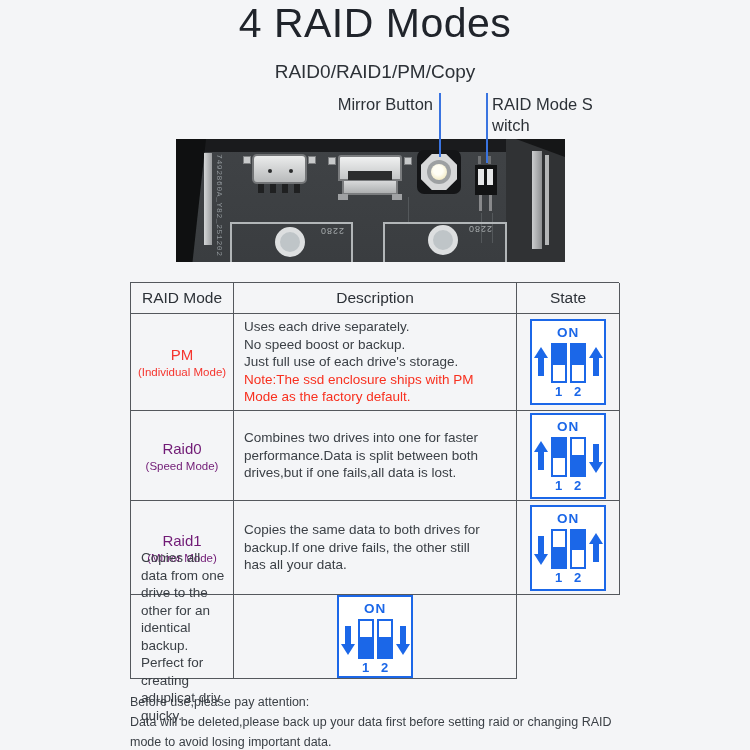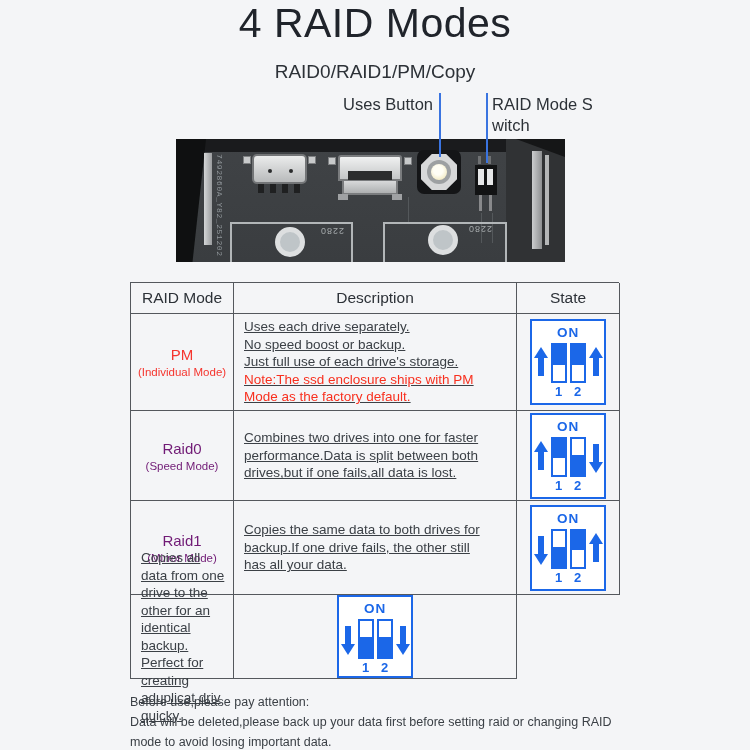--- a/index.html
+++ b/index.html
@@ -82,21 +82,21 @@
     border-top:1px solid #54585d; border-left:1px solid #54585d;
   }
   .cell { border-right:1px solid #54585d; border-bottom:1px solid #54585d;
           display:flex; flex-direction:column; justify-content:center; }
   .hcell { align-items:center; font-size:15.5px; color:#2c3137; }
   .mcell { align-items:center; text-align:center; gap:3px; }
   .mode-name { font-size:15px; }
   .mode-sub  { font-size:11.5px; }
   .accent-red  { color:#f5352e; }
   .accent-dark { color:#701a75; }
-  .dcell { padding:2px 6px 2px 10px; font-size:13.5px; line-height:17.5px; color:#3b4046; white-space:pre-line;text-decoration:underline; }
+  .dcell { padding:2px 6px 2px 10px; font-size:13.5px; line-height:17.5px; color:#3b4046; white-space:pre-line; }
   .note { color:#f8301f; white-space:pre-line; }
   .note:empty { display:none; }
   .scell { align-items:center; }
   
   .state-box { width:76px; height:86px; background:#ffffff; border:2px solid #1b67e8; }
   .on-label { text-align:center; font-size:13.5px; font-weight:700; color:#1b67e8;
               padding-top:4px; letter-spacing:1px; }
   .sw-grid { display:grid; grid-template-columns:14px 16px 16px 14px; column-gap:3px;
              justify-content:center; margin-top:3px; }
   .sw { width:16px; height:40px; border:2px solid #1b67e8; background:#fff;
@@ -119,21 +119,21 @@
             font-size:12.5px; line-height:20px; color:#3b4046; white-space:pre-line; }
 </style>
 </head>
 <body>
 
 <div class="canvas">
 
   <div class="title">4 RAID Modes</div>
   <div class="subtitle">RAID0/RAID1/PM/Copy</div>
 
-  <div class="ann ann-reset">Uses Button</div>
+  <div class="ann ann-reset">Mirror Button</div>
   <div class="ann ann-switch">RAID Mode S
 witch</div>
   <div class="callout callout-reset"></div>
   <div class="callout callout-switch"></div>
 
   <div class="device">
     <div class="dev-top-band"></div>
     <div class="dev-right-panel"></div>
     <div class="dev-right-corner"></div>
     <div class="dev-right-rail"></div>

